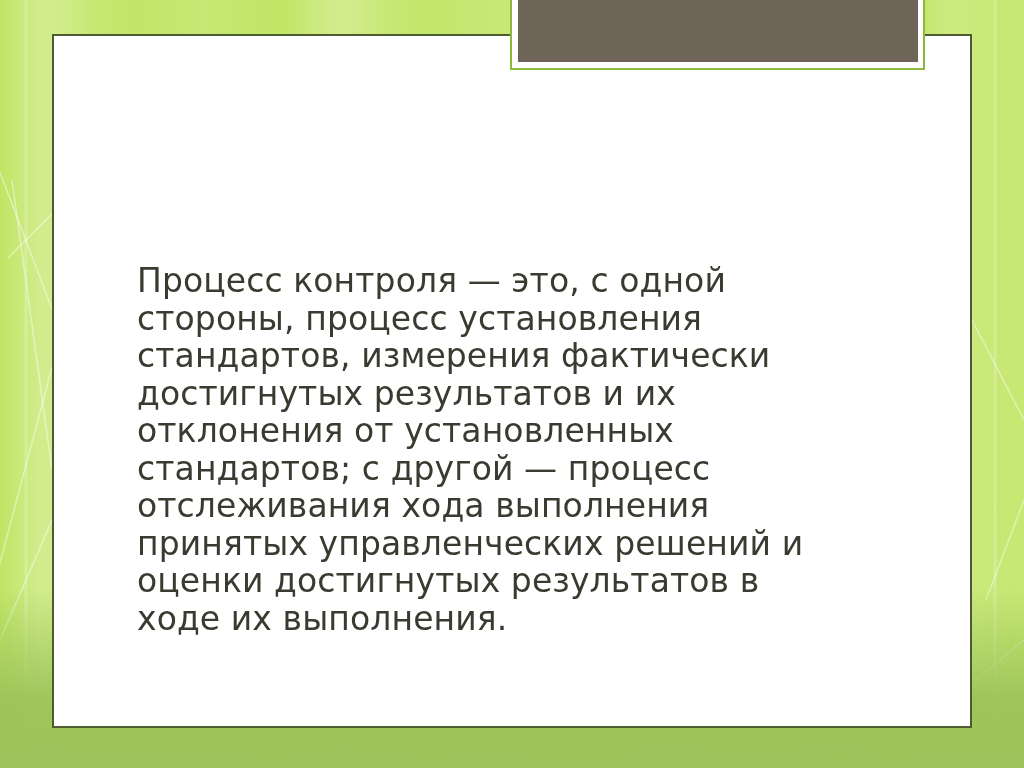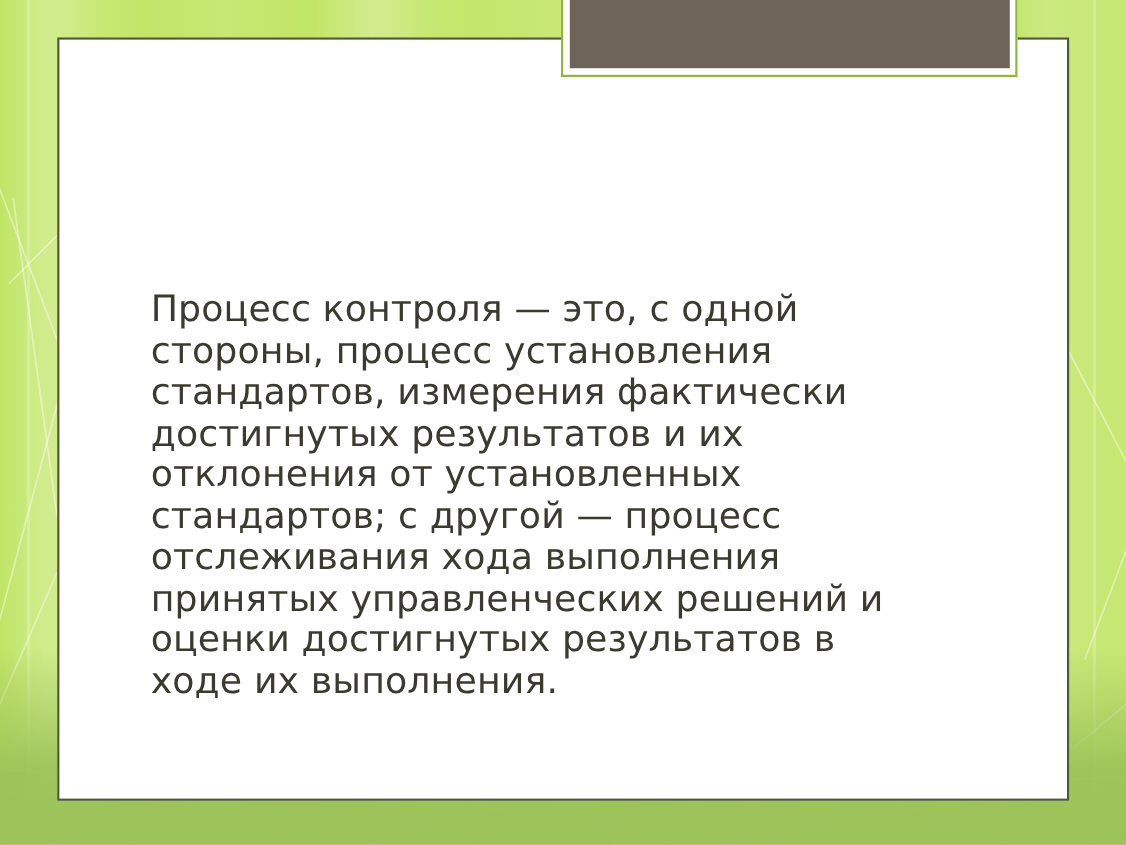--- a/index.html
+++ b/index.html
@@ -10,21 +10,21 @@
   }
   body {
     font-family: "DejaVu Sans", "Liberation Sans", sans-serif;
   }
 
   .slide {
     position: relative;
     width: 1024px;
     height: 768px;
     overflow: hidden;
-    background: #ef4444;
+    background: #3b82f6;
   }
 
   
   .bg-base {
     position: absolute;
     inset: 0;
     background:
       linear-gradient(90deg,
         #c0e565 0%,
         #cbea7c 6%,

